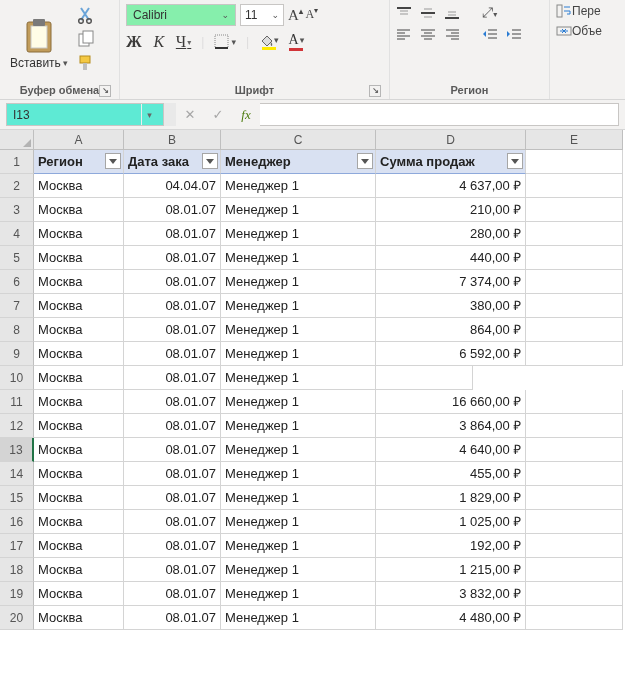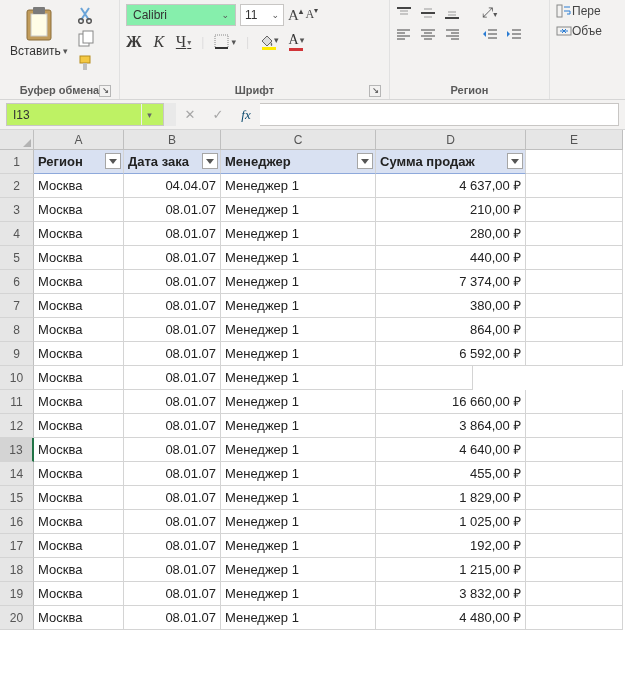--- a/index.html
+++ b/index.html
@@ -51,21 +51,21 @@
     font-size: 8px;
     line-height: 9px;
     text-align: right;
     color: #666;
     padding-right:1px;
   }
 
   
   .clip-main {
     display: flex;
-    align-items: flex-start;
+    align-items: flex-end;
     gap: 6px;
   }
   .paste-btn {
     display: flex;
     flex-direction: column;
     align-items: center;
     gap: 2px;
     padding: 2px 4px;
     cursor: default;
   }
@@ -148,21 +148,21 @@
   .formula-bar {
     display: flex;
     align-items: stretch;
     height: 30px;
     border-bottom: 1px solid #d6d6d6;
     background: #f3f2f1;
   }
   .name-box {
     width: 158px;
     border: 1px solid #c8c6c4;
-    background: #bef264;
+    background: #5eead4;
     margin: 3px 0 3px 6px;
     display: flex;
     align-items: center;
     padding: 0 6px;
     font-size: 12px;
     justify-content: space-between;
   }
   .nb-caret {
     width:16px; height:100%; display:flex; align-items:center; justify-content:center;
     border-left:1px solid #eee; color:#666; font-size:9px;
@@ -440,21 +440,21 @@
 
 <div class="formula-bar">
   <div class="name-box">
     <span>I13</span>
     <span class="nb-caret">▾</span>
   </div>
   <div class="fb-sep"></div>
   <div class="fb-btns">
     <span class="fb-btn">✕</span>
     <span class="fb-btn">✓</span>
-    <span class="fb-btn fx" style="color:#0c4a6e">fx</span>
+    <span class="fb-btn fx" style="color:#4d7c0f">fx</span>
   </div>
   <div class="formula-input"></div>
 </div>
 
 <div class="grid">
   <div class="col-headers">
     <div class="corner"></div>
     <div class="col-h wA">A</div>
     <div class="col-h wB">B</div>
     <div class="col-h wC">C</div>

